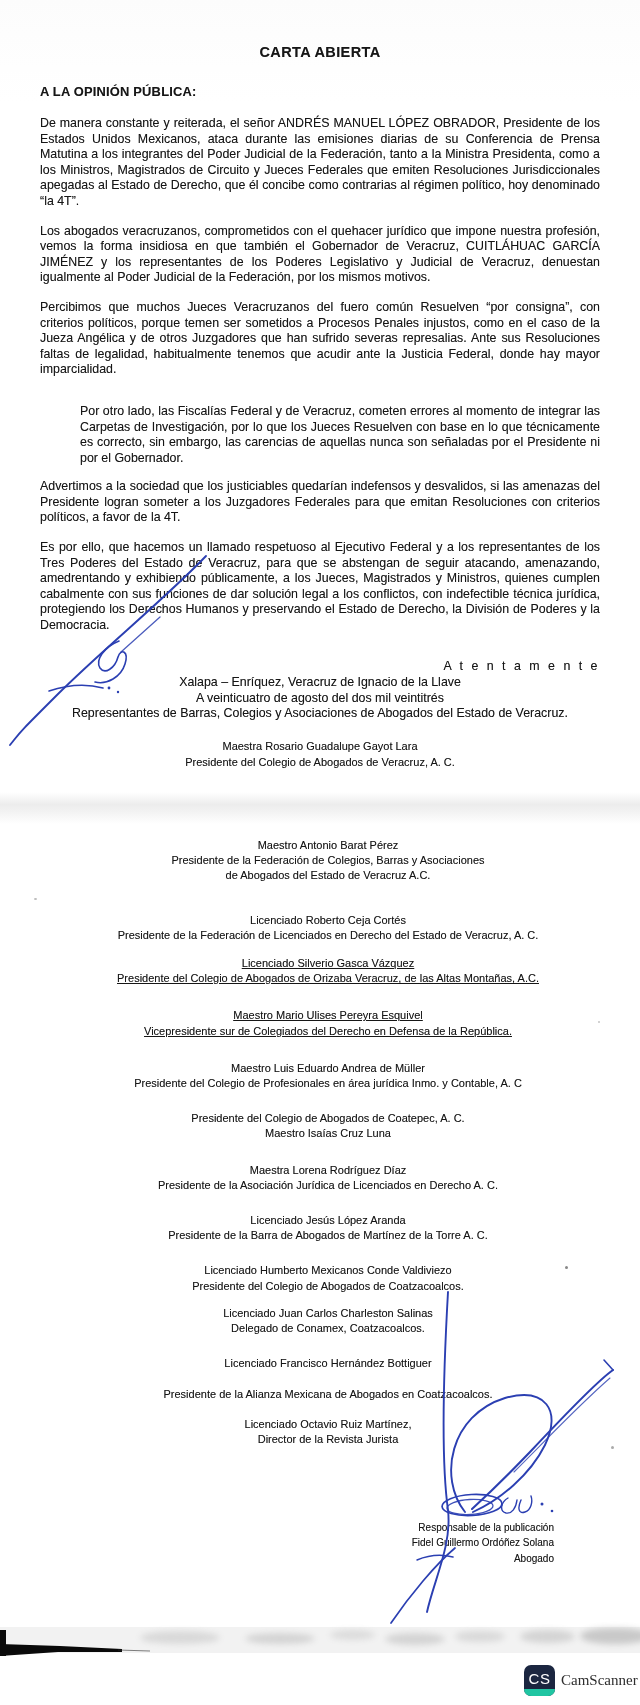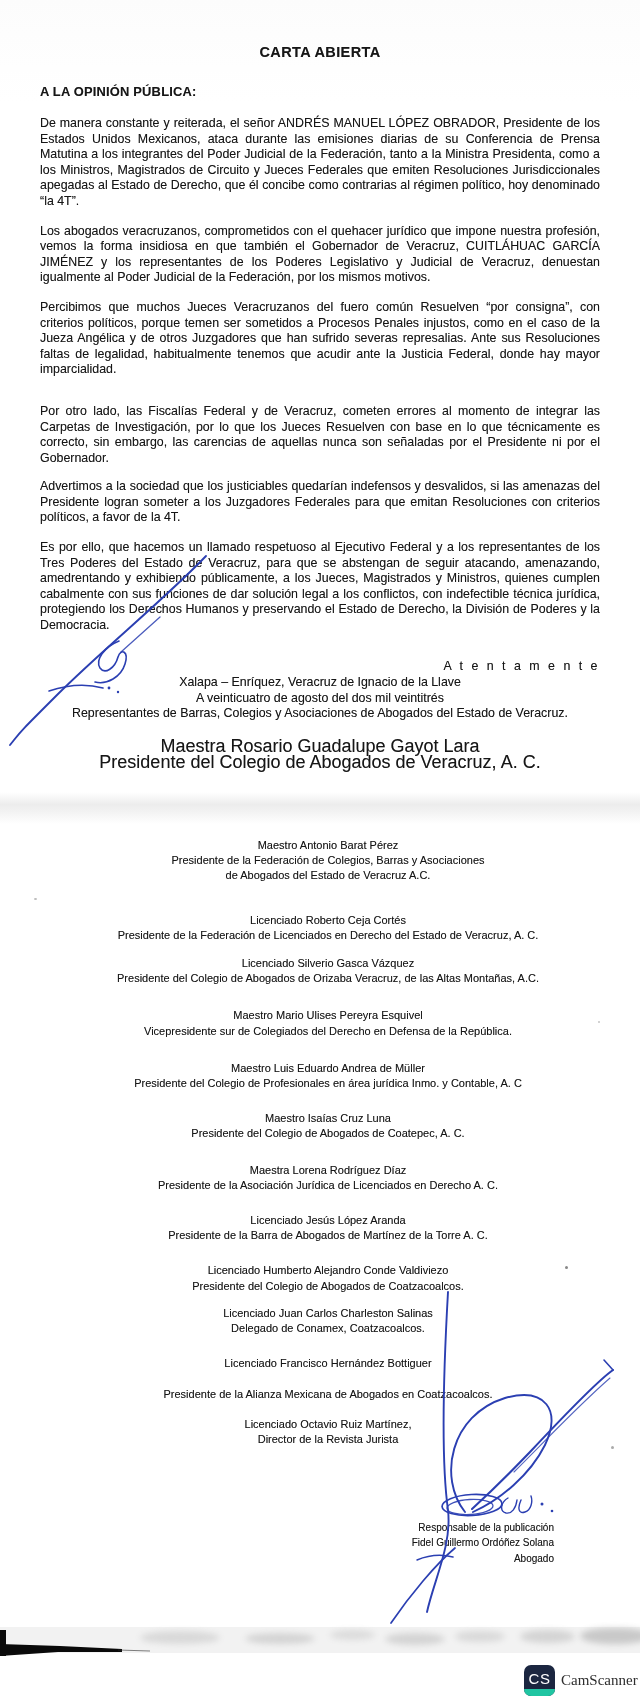--- a/index.html
+++ b/index.html
@@ -8,32 +8,32 @@
     background:linear-gradient(180deg,#fcfcfc 0%,#ffffff 6%,#ffffff 100%);
     font-family:"Liberation Sans",sans-serif;color:#161616;
   }
   .txt{text-shadow:0 0 .5px rgba(25,25,25,.4);}
   
   .letter{position:absolute;left:40px;right:40px;top:44px;}
   .doc-title{text-align:center;font-weight:bold;font-size:14.5px;letter-spacing:.4px;margin:0 0 24px 0;}
   .salutation{font-weight:bold;font-size:12.9px;letter-spacing:.2px;margin:0 0 17px 0;}
   #paragraphs p{margin:0 0 14px 0;font-size:12.4px;line-height:15.6px;text-align:justify;}
   #paragraphs p:nth-child(3){margin-bottom:26px;}
-  #paragraphs p:nth-child(4){margin-bottom:13px;}
+  #paragraphs p:nth-child(4){margin-bottom:13px;margin-left:40px;}
   #paragraphs p:nth-child(5){}
   
   .closing{position:absolute;left:40px;right:40px;top:659px;text-align:center;font-size:12.4px;line-height:15.8px;}
   .closing .atent{letter-spacing:2.5px;text-align:right;}
   
-  .first-signer{position:absolute;left:40px;right:40px;top:739px;text-align:center;font-size:18px;line-height:15.6px;}
+  .first-signer{position:absolute;left:40px;right:40px;top:739px;text-align:center;font-size:11px;line-height:15.6px;}
   .signers{position:absolute;left:30px;right:14px;top:838px;text-align:center;font-size:11px;line-height:15.2px;}
   .signer{margin:0 0 21px 0;}
   .signers .signer:nth-child(1){margin-bottom:29px;}
   .signers .signer:nth-child(2){margin-bottom:13px;}
-  .signers .signer:nth-child(3),.signers .signer:nth-child(4){margin-bottom:22px;}
+  .signers .signer:nth-child(3),.signers .signer:nth-child(4){margin-bottom:22px;text-decoration:underline;}
   .signers .signer:nth-child(5),.signers .signer:nth-child(7),.signers .signer:nth-child(8),.signers .signer:nth-child(10){margin-bottom:20px;}
   .signers .signer:nth-child(9){margin-bottom:12px;}
   .signers .signer:nth-child(11){margin-bottom:16px;}
   .signers .signer:nth-child(12){margin-bottom:14px;}
   
   .publication{position:absolute;right:86px;top:1520px;text-align:right;font-size:10px;line-height:15.4px;}
   
   .seam{position:absolute;left:0;right:0;top:792px;height:32px;
     background:linear-gradient(180deg,rgba(0,0,0,0) 0%,rgba(0,0,0,.075) 40%,rgba(0,0,0,.05) 60%,rgba(0,0,0,0) 100%);}
   .speck{position:absolute;border-radius:50%;background:#555;}
@@ -96,33 +96,33 @@
       </div>
       <div class="signer">
         <div>Maestro Mario Ulises Pereyra Esquivel</div>
         <div>Vicepresidente sur de Colegiados del Derecho en Defensa de la República.</div>
       </div>
       <div class="signer">
         <div>Maestro Luis Eduardo Andrea de Müller</div>
         <div>Presidente del Colegio de Profesionales en área jurídica Inmo. y Contable, A. C</div>
       </div>
       <div class="signer">
+        <div>Presidente del Colegio de Abogados de Coatepec, A. C.</div>
         <div>Maestro Isaías Cruz Luna</div>
-        <div>Presidente del Colegio de Abogados de Coatepec, A. C.</div>
       </div>
       <div class="signer">
         <div>Maestra Lorena Rodríguez Díaz</div>
         <div>Presidente de la Asociación Jurídica de Licenciados en Derecho A. C.</div>
       </div>
       <div class="signer">
         <div>Licenciado Jesús López Aranda</div>
         <div>Presidente de la Barra de Abogados de Martínez de la Torre A. C.</div>
       </div>
       <div class="signer">
-        <div>Licenciado Humberto Alejandro Conde Valdiviezo</div>
+        <div>Licenciado Humberto Mexicanos Conde Valdiviezo</div>
         <div>Presidente del Colegio de Abogados de Coatzacoalcos.</div>
       </div>
       <div class="signer">
         <div>Licenciado Juan Carlos Charleston Salinas</div>
         <div>Delegado de Conamex, Coatzacoalcos.</div>
       </div>
       <div class="signer">
         <div>Licenciado Francisco Hernández Bottiguer</div>
       </div>
       <div class="signer">

